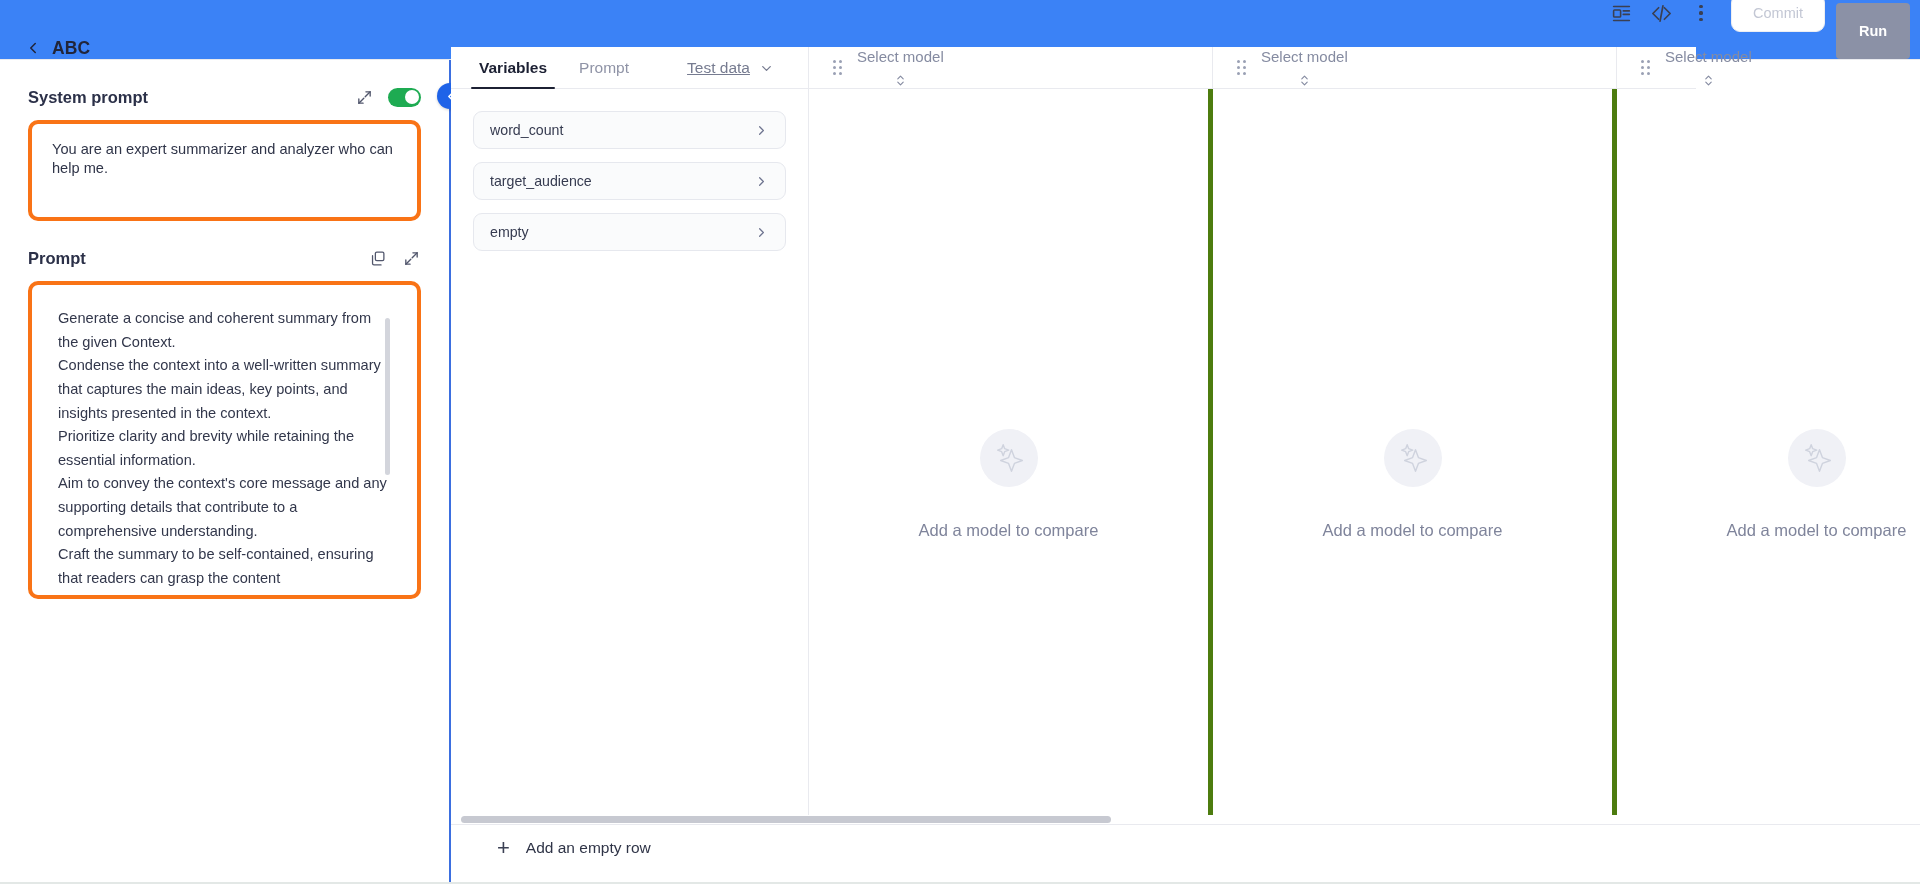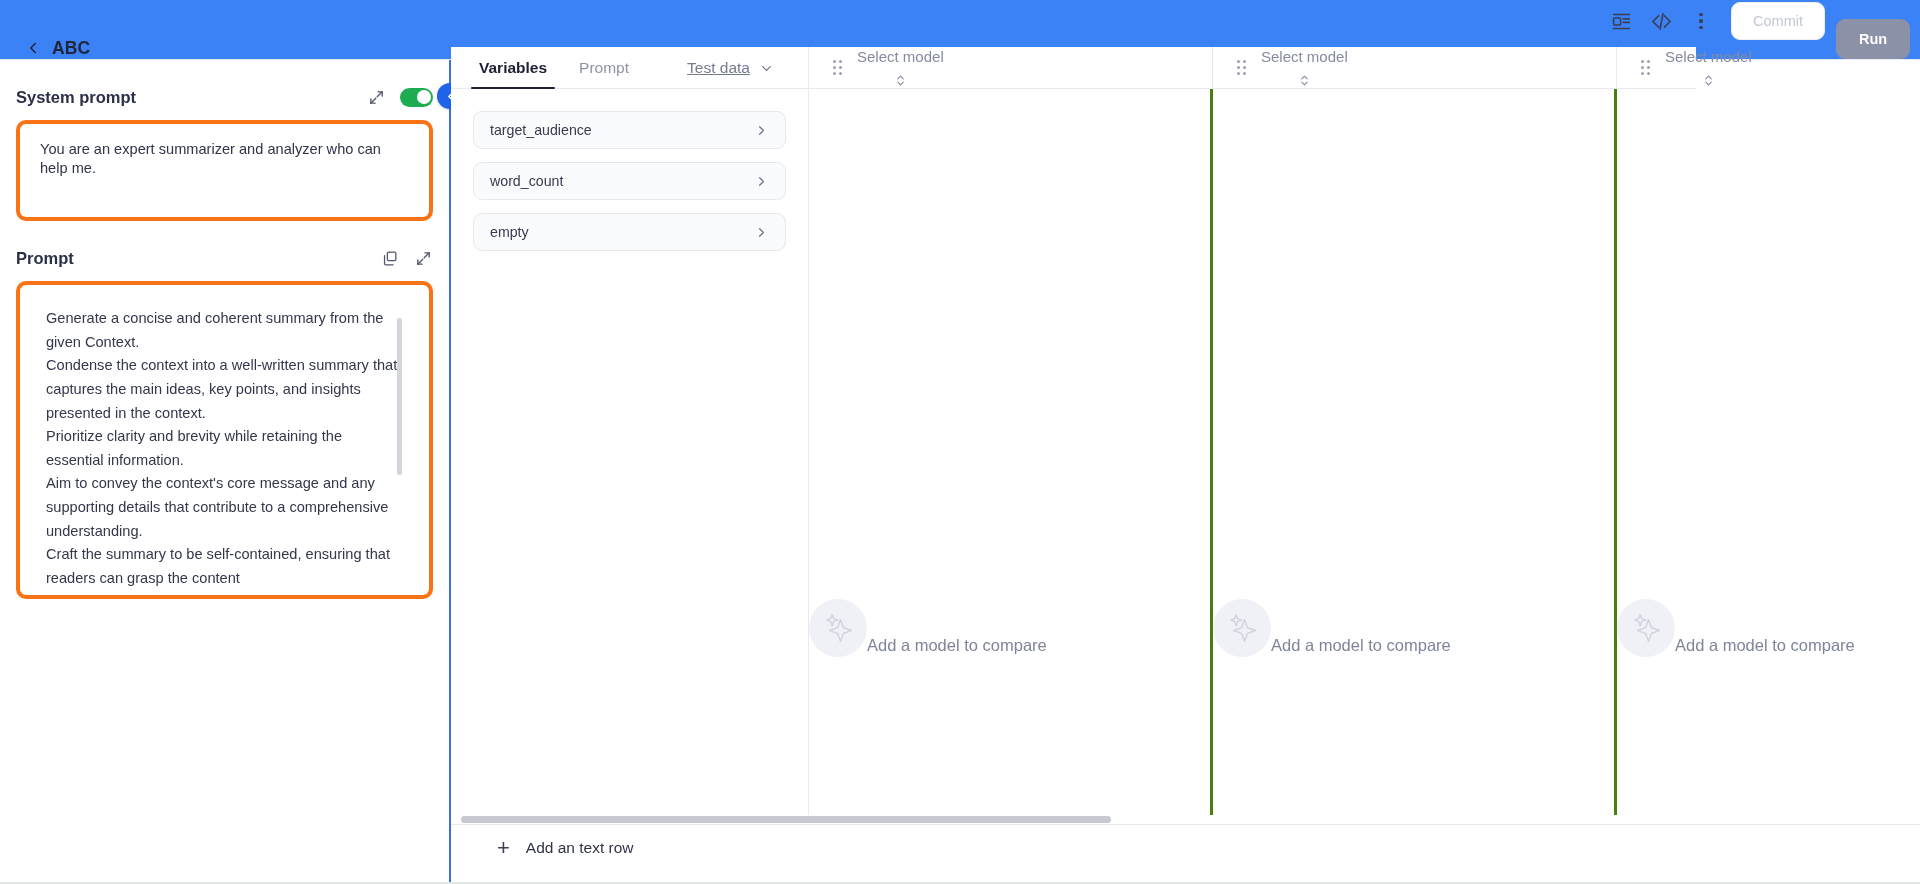--- a/index.html
+++ b/index.html
@@ -68,43 +68,43 @@
     border-radius: 9px;
     background: #ffffff;
     color: #c3c7d4;
     font-size: 14.5px;
     font-family: "Liberation Sans", sans-serif;
     display: flex; align-items: center; justify-content: center;
     cursor: default;
   }
   .btn-run {
     margin-left: 11px;
-    height: 40px;
+    height: 56px;
     min-width: 74px;
     padding: 0 20px;
     border: none;
-    border-radius: 9px;
+    border-radius: 4px;
     background: #8b91a6;
     color: #ffffff;
     font-size: 14.5px;
     font-weight: 600;
     font-family: "Liberation Sans", sans-serif;
     display: flex; align-items: center; justify-content: center;
     cursor: pointer;
     margin-top: 36px;
   }
 
   
   .left-panel {
     position: absolute;
     top: 60px; left: 0;
     width: 449px;
     height: 824px;
     background: #ffffff;
-    padding: 0 16px;
+    padding: 0 28px;
   }
   .sec-head {
     display: flex;
     align-items: center;
     height: 46px;
     margin-top: 14px;
   }
   .sec-title {
     font-size: 16.5px;
     font-weight: 600;
@@ -303,23 +303,23 @@
   }
   .var-chip .chev {
     margin-left: auto;
     color: #6f7competitor;
     color: #6f7590;
     display: flex; align-items: center;
   }
   .model-body {
     width: 404px;
     flex: none;
-    border-right: 3px solid #4d7c0f;
-    display: flex;
-    flex-direction: row;
+    border-right: 5px solid #4d7c0f;
+    display: flex;
+    flex-direction: column;
     align-items: center;
     justify-content: flex-start;
     padding-top: 340px;
   }
   .sparkle-circle {
     width: 58px; height: 58px;
     border-radius: 50%;
     background: #f0f1f6;
     display: flex; align-items: center; justify-content: center;
   }
@@ -544,29 +544,29 @@
             <polyline points="7 15 12 20 17 15"></polyline>
           </svg>
       </div>
     </div>
   </div>
 
   <div class="col-body-row">
 
     <div class="vars-body">
       <div class="var-chip">
-        <span>target_audience</span>
+        <span>word_count</span>
         <span class="chev">
           <svg width="15" height="15" viewBox="0 0 24 24" fill="none" stroke="#6f7590" stroke-width="2" stroke-linecap="round" stroke-linejoin="round">
               <polyline points="9 6 15 12 9 18"></polyline>
             </svg>
         </span>
       </div>
       <div class="var-chip">
-        <span>word_count</span>
+        <span>target_audience</span>
         <span class="chev">
           <svg width="15" height="15" viewBox="0 0 24 24" fill="none" stroke="#6f7590" stroke-width="2" stroke-linecap="round" stroke-linejoin="round">
               <polyline points="9 6 15 12 9 18"></polyline>
             </svg>
         </span>
       </div>
       <div class="var-chip">
         <span>empty</span>
         <span class="chev">
           <svg width="15" height="15" viewBox="0 0 24 24" fill="none" stroke="#6f7590" stroke-width="2" stroke-linecap="round" stroke-linejoin="round">
@@ -606,17 +606,17 @@
       <div class="empty-label">Add a model to compare</div>
     </div>
   </div>
 
   <div class="hscroll-track">
     <div class="hscroll-thumb"></div>
   </div>
 
   <div class="add-row">
     <span class="plus">+</span>
-    <span class="add-row-label">Add an text row</span>
+    <span class="add-row-label">Add an empty row</span>
   </div>
 </div>
 
 <div class="bottom-line"></div>
 
 </body></html>

